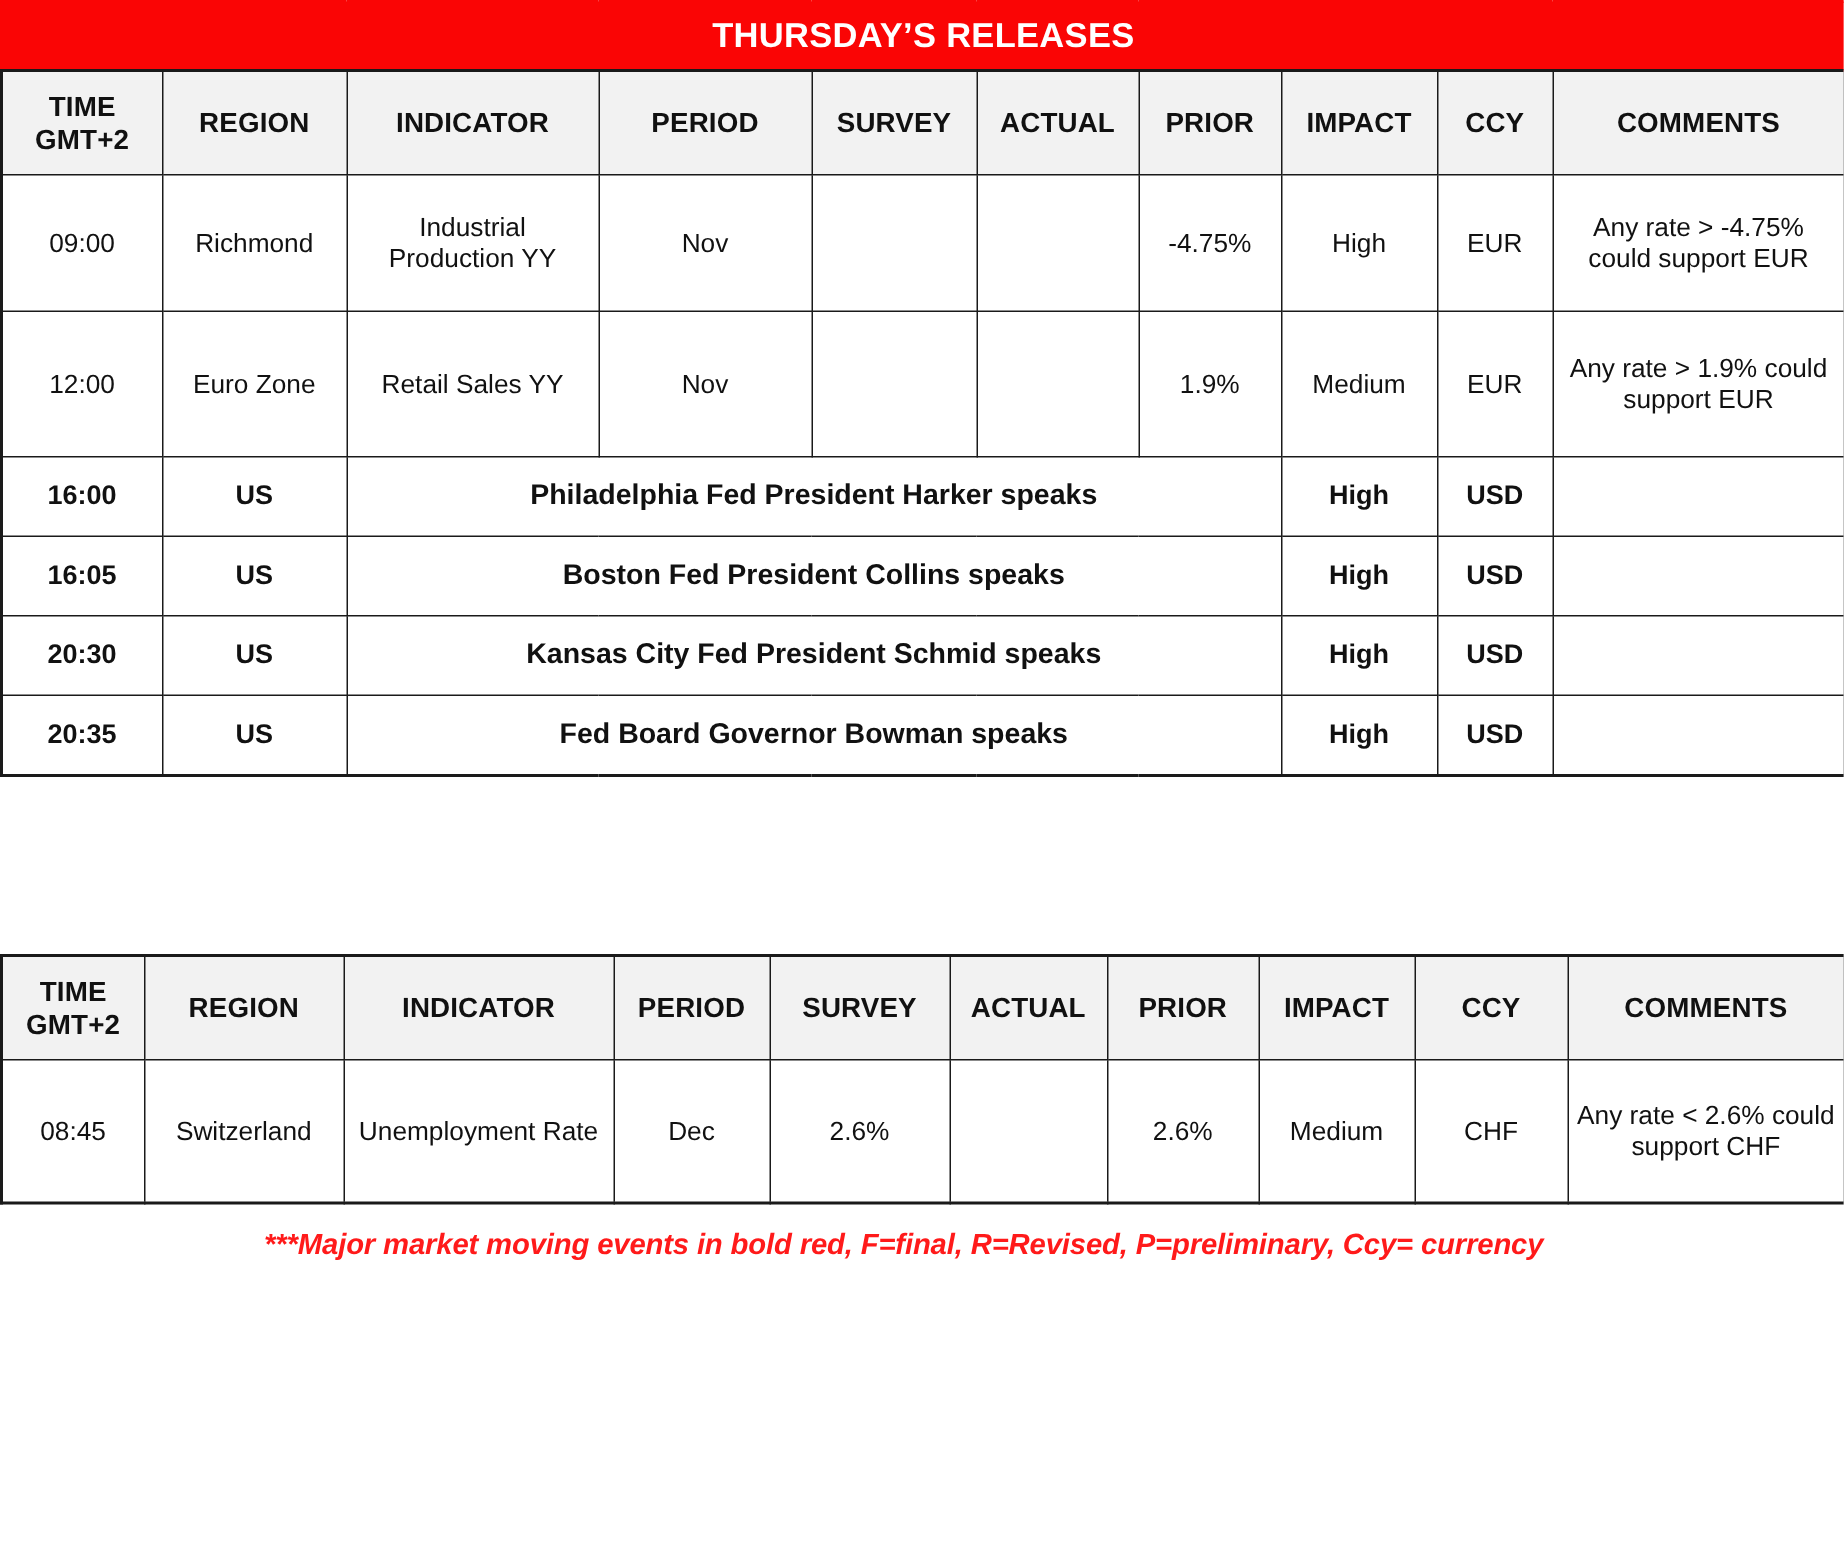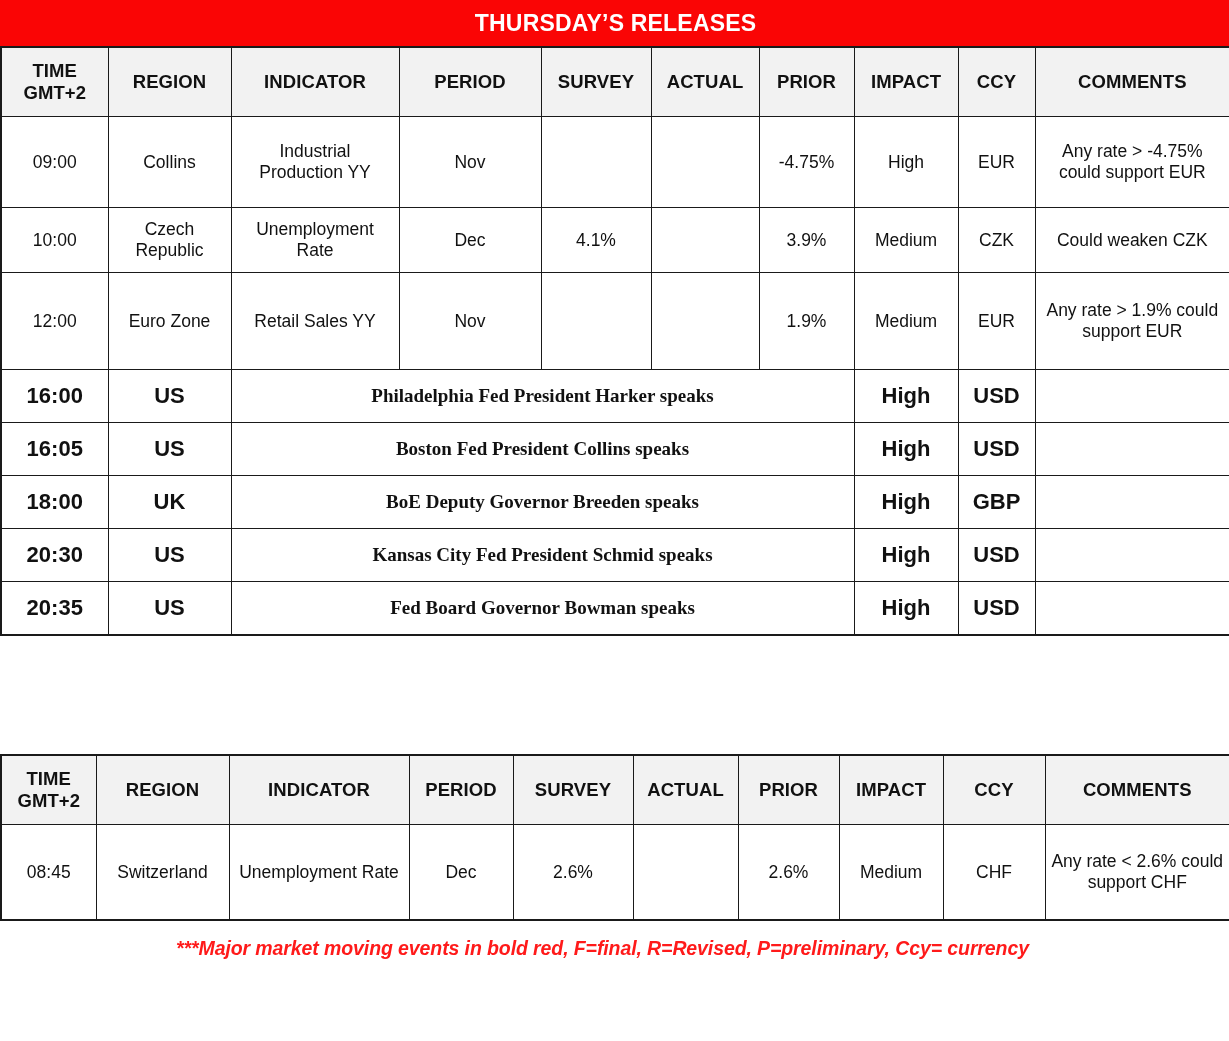--- a/index.html
+++ b/index.html
@@ -70,25 +70,24 @@
   .data-row td {
     font-size: 17.5px;
     background: #ffffff;
   }
   .row-tall td  { height: 84px; }
   .row-mid td   { height: 58px; }
   .row-tall2 td { height: 90px; }
   .speaker-row td {
     height: 46px;
     font-weight: bold;
-    font-size: 22px;
+    font-size: 18px;
   }
   .speaker-row td.ev {
     font-size: 19px;
-    font-family: Liberation Serif, serif;
   }
 
   
   .gap { height: 118px; }
 
   
   .footnote {
     margin-top: 16px;
     text-align: center;
     color: #FF1A1A;
@@ -137,43 +136,31 @@
         <th>SURVEY</th>
         <th>ACTUAL</th>
         <th>PRIOR</th>
         <th>IMPACT</th>
         <th>CCY</th>
         <th>COMMENTS</th>
       </tr>
 
       <tr class="data-row row-tall">
         <td>09:00</td>
-        <td>Collins</td>
+        <td>Richmond</td>
         <td>Industrial Production YY</td>
         <td>Nov</td>
         <td></td>
         <td></td>
         <td>-4.75%</td>
         <td>High</td>
         <td>EUR</td>
         <td>Any rate &gt; -4.75% could support EUR</td>
       </tr>
 
-      <tr class="data-row row-mid">
-        <td>10:00</td>
-        <td>Czech Republic</td>
-        <td>Unemployment Rate</td>
-        <td>Dec</td>
-        <td>4.1%</td>
-        <td></td>
-        <td>3.9%</td>
-        <td>Medium</td>
-        <td>CZK</td>
-        <td>Could weaken CZK</td>
-      </tr>
 
       <tr class="data-row row-tall2">
         <td>12:00</td>
         <td>Euro Zone</td>
         <td>Retail Sales YY</td>
         <td>Nov</td>
         <td></td>
         <td></td>
         <td>1.9%</td>
         <td>Medium</td>
@@ -188,28 +175,20 @@
         <td>High</td>
         <td>USD</td>
         <td></td>
       </tr>
       <tr class="speaker-row">
         <td>16:05</td>
         <td>US</td>
         <td class="ev" colspan="5">Boston Fed President Collins speaks</td>
         <td>High</td>
         <td>USD</td>
-        <td></td>
-      </tr>
-      <tr class="speaker-row">
-        <td>18:00</td>
-        <td>UK</td>
-        <td class="ev" colspan="5">BoE Deputy Governor Breeden speaks</td>
-        <td>High</td>
-        <td>GBP</td>
         <td></td>
       </tr>
       <tr class="speaker-row">
         <td>20:30</td>
         <td>US</td>
         <td class="ev" colspan="5">Kansas City Fed President Schmid speaks</td>
         <td>High</td>
         <td>USD</td>
         <td></td>
       </tr>

